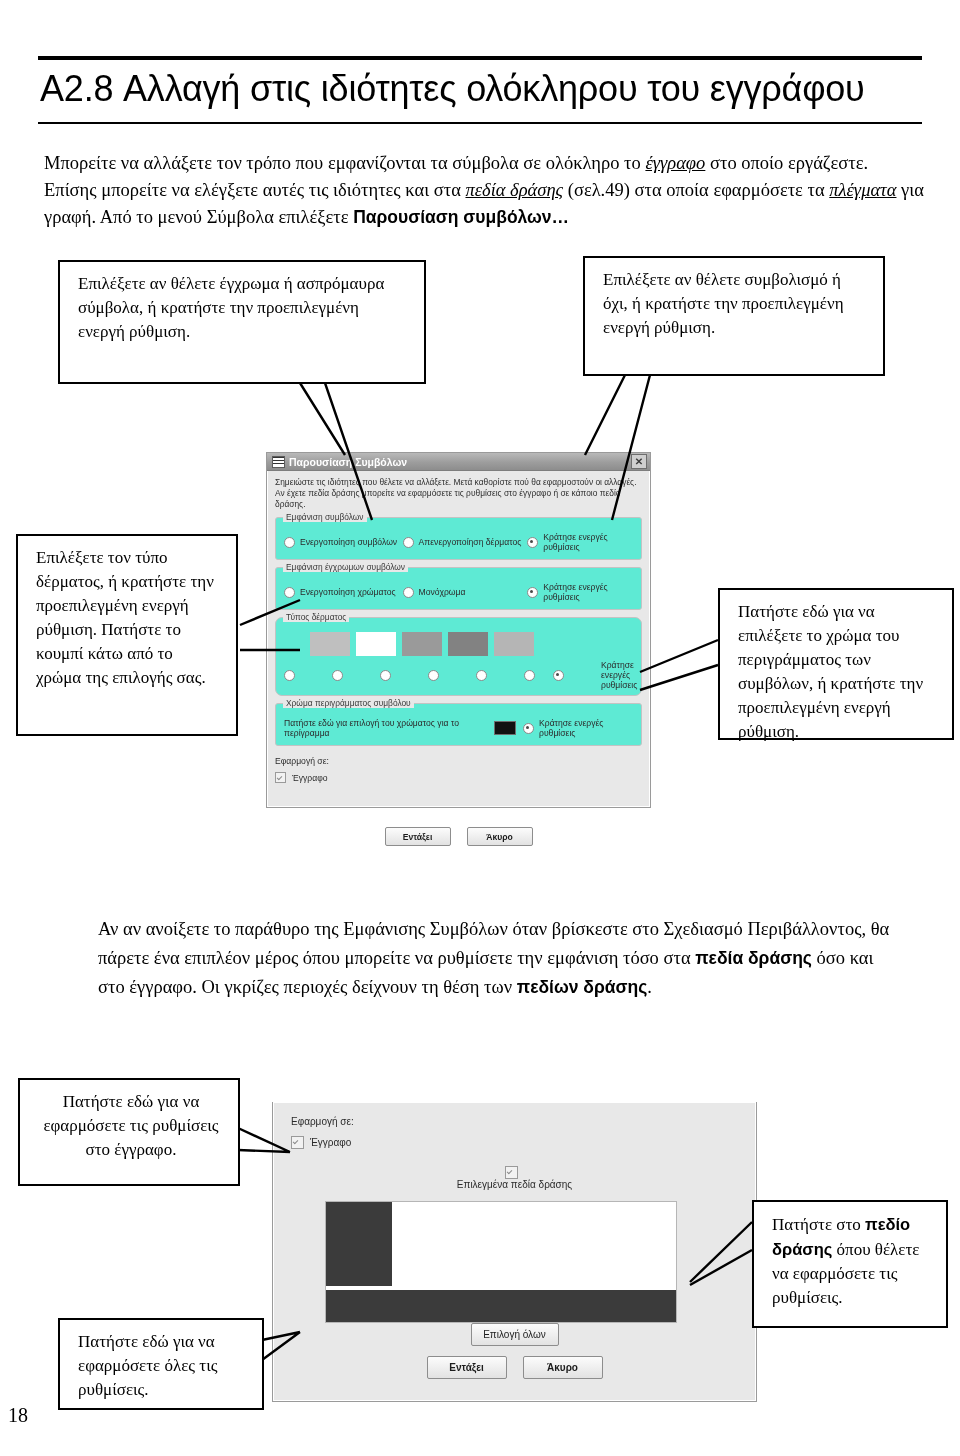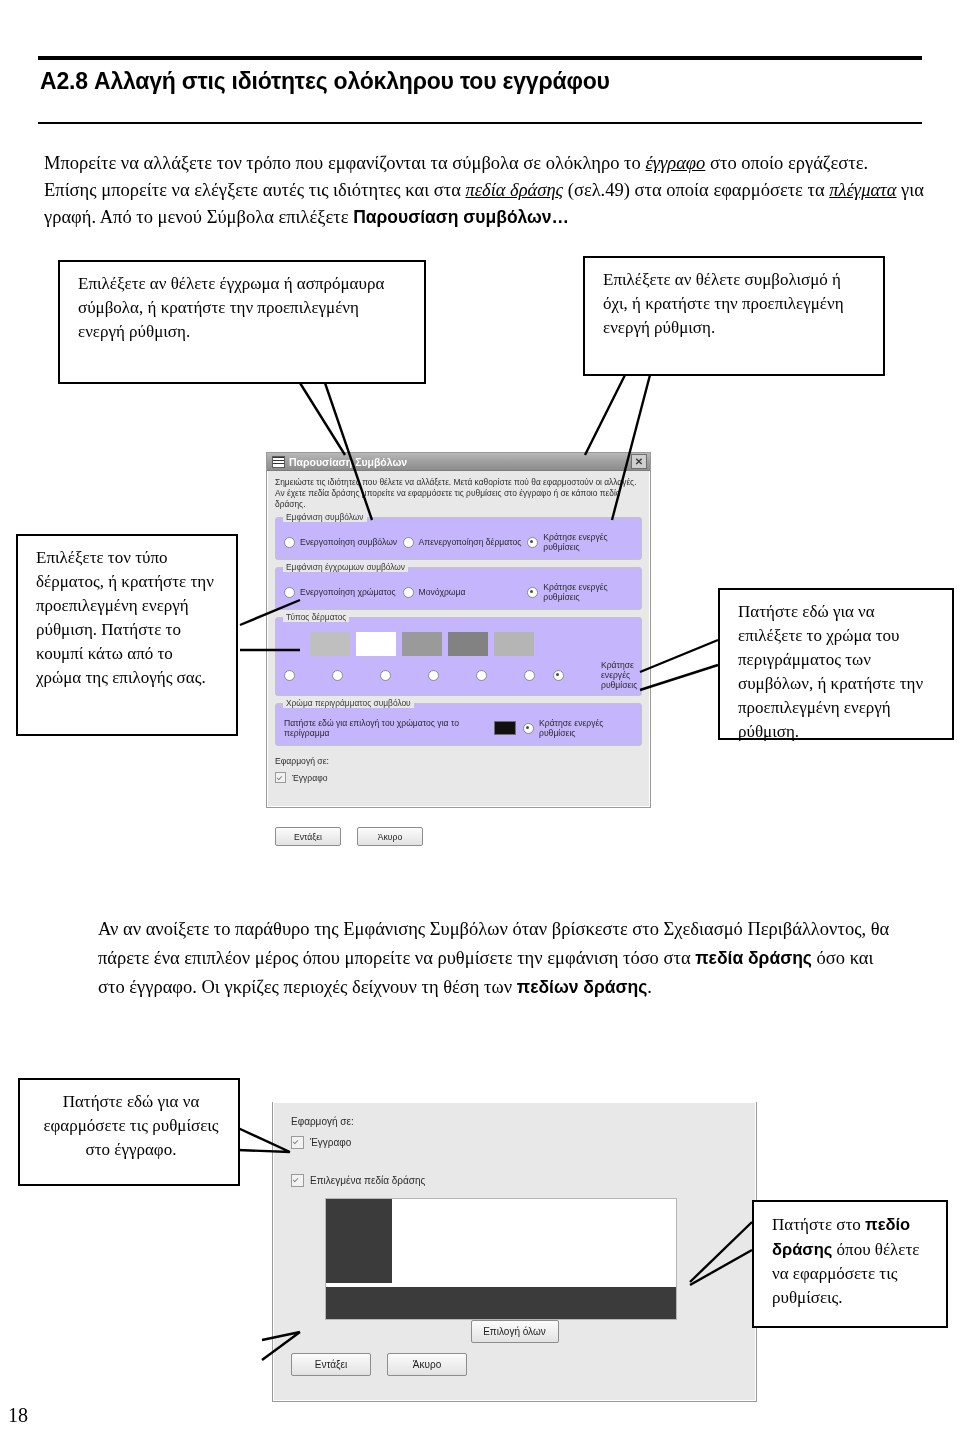--- a/index.html
+++ b/index.html
@@ -14,21 +14,21 @@
   .run-head{
     position:absolute;left:30px;top:6px;width:700px;
     font-family:"Liberation Serif", serif;font-size:17px;letter-spacing:.2px;
   }
 
   
   .rule-top{position:absolute;left:38px;top:56px;width:884px;height:4px;background:#000;}
   .rule-bot{position:absolute;left:38px;top:122px;width:884px;height:2px;background:#000;}
   .h1{
     position:absolute;left:40px;top:68px;width:890px;
-    font-family:"Liberation Sans", sans-serif;font-weight:bold;font-size:23px;
+    font-family:"Liberation Sans", sans-serif;font-weight:normal;font-size:36px;
     letter-spacing:-0.2px;white-space:nowrap;
   }
 
   
   .intro{
     position:absolute;left:44px;top:150px;width:880px;
     font-size:18.5px;line-height:27px;text-align:left;
   }
   .intro u{text-decoration:underline;font-style:italic;}
   .intro .b{font-family:"Liberation Sans", sans-serif;font-weight:bold;font-size:17.5px;}
@@ -62,21 +62,21 @@
     background-image:linear-gradient(to bottom,#333 0 1px,transparent 1px 3px,#333 3px 4px,transparent 4px 6px,#333 6px 7px,transparent 7px 9px);
   }
   .dlg-title .tbclose{
     margin-left:auto;width:14px;height:13px;border:1px solid #6d6d6d;background:#cfcfcf;
     display:flex;align-items:center;justify-content:center;font-size:10px;color:#3b3b3b;
     font-weight:bold;line-height:1;
   }
   .dlg-body{padding:6px 8px;}
   .dlg-desc{font-size:8.4px;line-height:11px;color:#2f2f2f;}
   .grp{
-    border:1px solid #c3c3c3;border-radius:3px;background:#c4b5fd;
+    border:1px solid #c3c3c3;border-radius:3px;background:#5eead4;
     margin-top:7px;position:relative;padding:14px 8px 7px 8px;
   }
   .grp>.lbl{
     position:absolute;top:-6px;left:7px;background:#e8e8e8;padding:0 3px;
     font-size:8.4px;color:#3a3a3a;
   }
   .row{display:flex;align-items:center;font-size:8.6px;color:#2b2b2b;}
   .radio{
     width:9px;height:9px;border:1px solid #8a8a8a;border-radius:50%;
     background:#fff;margin-right:5px;flex:none;position:relative;
@@ -92,21 +92,21 @@
   .colorbtn{width:22px;height:12px;background:#111;border:1px solid #6e6e6e;margin:0 7px;}
   .chk{
     width:9px;height:9px;border:1px solid #9a9a9a;background:#f2f2f2;margin-right:6px;
     position:relative;flex:none;
   }
   .chk.on::after{
     content:"";position:absolute;left:1px;top:3px;width:4px;height:2px;
     border-left:1.4px solid #8b8b8b;border-bottom:1.4px solid #8b8b8b;
     transform:rotate(-45deg);
   }
-  .btnrow{display:flex;justify-content:flex-start;gap:16px;}
+  .btnrow{display:flex;justify-content:center;gap:16px;font-weight:bold;}
   .btn{
     min-width:48px;height:17px;border:1px solid #8d8d8d;border-radius:2px;
     background:linear-gradient(to bottom,#fcfcfc,#e2e2e2);
     font-size:8.6px;color:#1c1c1c;display:flex;align-items:center;justify-content:center;
     padding:0 8px;
   }
   .listbox{border:1px solid #b6b6b6;background:#fff;position:relative;}
   .listfill{position:absolute;background:#3b3b3b;}
 
   
@@ -195,21 +195,21 @@
         <div class="row">
           <span class="radio"></span>
           <span style="width:118px">Ενεργοποίηση χρώματος</span>
           <span class="radio"></span>
           <span style="width:125px">Μονόχρωμα</span>
           <span class="radio on"></span>
           <span>Κράτησε ενεργές ρυθμίσεις</span>
         </div>
       </div>
 
-      <div class="grp" style="padding-bottom:5px;">
+      <div class="grp" style="padding-bottom:5px;border-radius:7px;">
         <span class="lbl">Τύπος δέρματος</span>
         <div class="swatches">
           <span class="sw" style="background:#bfbfbf"></span>
           <span class="sw" style="background:#ffffff"></span>
           <span class="sw" style="background:#9a9a9a"></span>
           <span class="sw" style="background:#828282"></span>
           <span class="sw" style="background:#b5b5b5"></span>
         </div>
         <div class="row radios6">
           <span class="radio"></span>
@@ -247,35 +247,38 @@
   </div>
 
   <div class="mid">
     <span>Αν αν ανοίξετε το παράθυρο της Εμφάνισης Συμβόλων όταν βρίσκεστε στο Σχεδιασμό Περιβάλλοντος, θα πάρετε ένα επιπλέον μέρος όπου μπορείτε να ρυθμίσετε την εμφάνιση τόσο στα </span><span class="b">πεδία δράσης</span><span> όσο και στο έγγραφο. Οι γκρίζες περιοχές δείχνουν τη θέση των </span><span class="b">πεδίων δράσης</span><span>.</span>
   </div>
 
   <div class="callout" style="left:18px;top:1078px;width:222px;height:108px;text-align:center;">
     <div class="txt">Πατήστε εδώ για να εφαρμόσετε τις ρυθμίσεις στο έγγραφο.</div>
   </div>
 
+  <div class="callout" style="left:58px;top:1318px;width:206px;height:92px;">
+    <div class="txt">Πατήστε εδώ για να εφαρμόσετε όλες τις ρυθμίσεις.</div>
+  </div>
 
   <div class="callout" style="left:752px;top:1200px;width:196px;height:128px;">
     <div class="txt"><span>Πατήστε στο </span><b>πεδίο δράσης</b><span> όπου θέλετε να εφαρμόσετε τις ρυθμίσεις.</span></div>
   </div>
 
   <div class="dlg" style="left:272px;top:1102px;width:485px;height:300px;border-top:none;">
     <div class="dlg-body" style="padding:14px 18px;">
       <div style="font-size:10px;color:#2b2b2b;">Εφαρμογή σε:</div>
 
       <div class="row" style="margin-top:9px;font-size:10px;">
         <span class="chk on" style="width:11px;height:11px;"></span>
         <span>Έγγραφο</span>
       </div>
 
-      <div class="row" style="margin-top:25px;font-size:10px;">
+      <div class="row" style="margin-top:17px;font-size:10px;flex-direction:column;">
         <span class="chk on" style="width:11px;height:11px;"></span>
         <span>Επιλεγμένα πεδία δράσης</span>
       </div>
 
       <div class="listbox" style="margin:11px 0 0 34px;width:350px;height:120px;">
         <div class="listfill" style="left:0;top:0;width:66px;height:84px;"></div>
         <div class="listfill" style="left:0;bottom:0;width:350px;height:32px;"></div>
       </div>
 
       <div style="display:flex;justify-content:center;">

